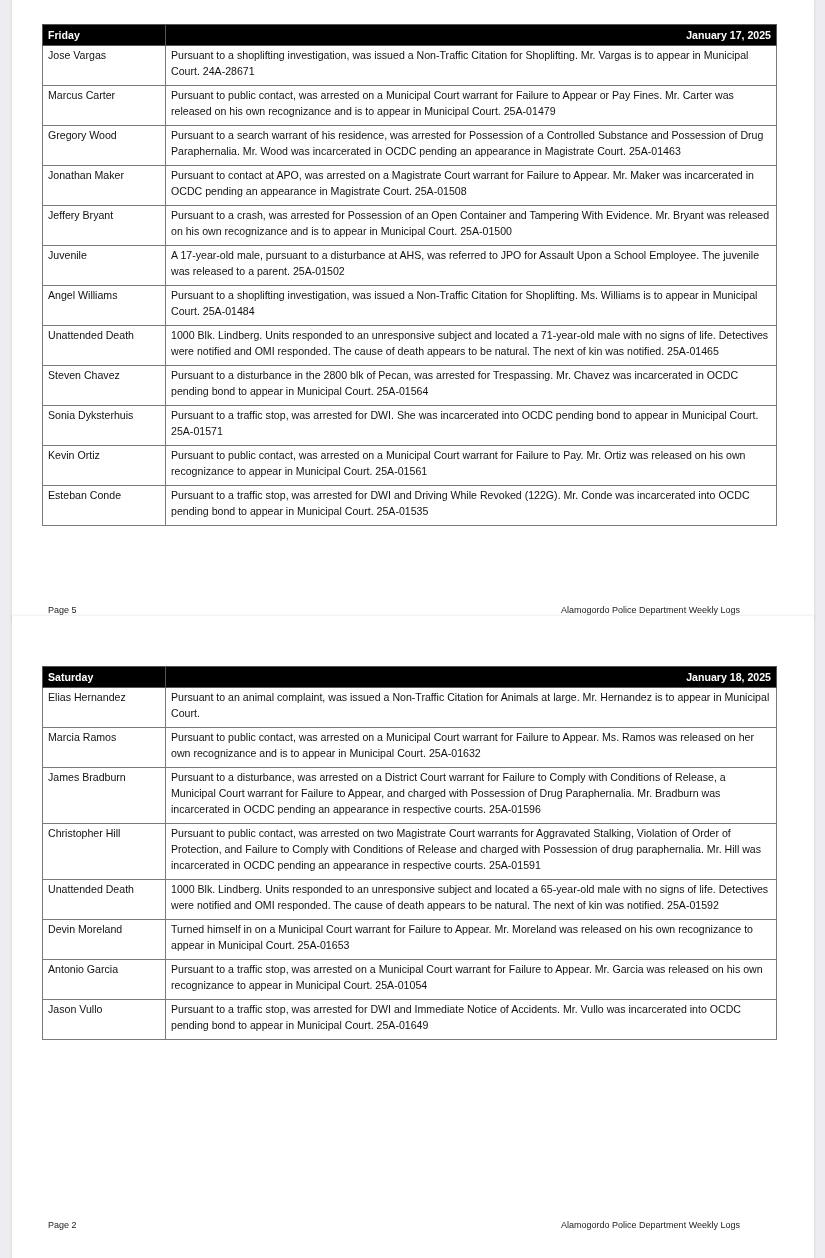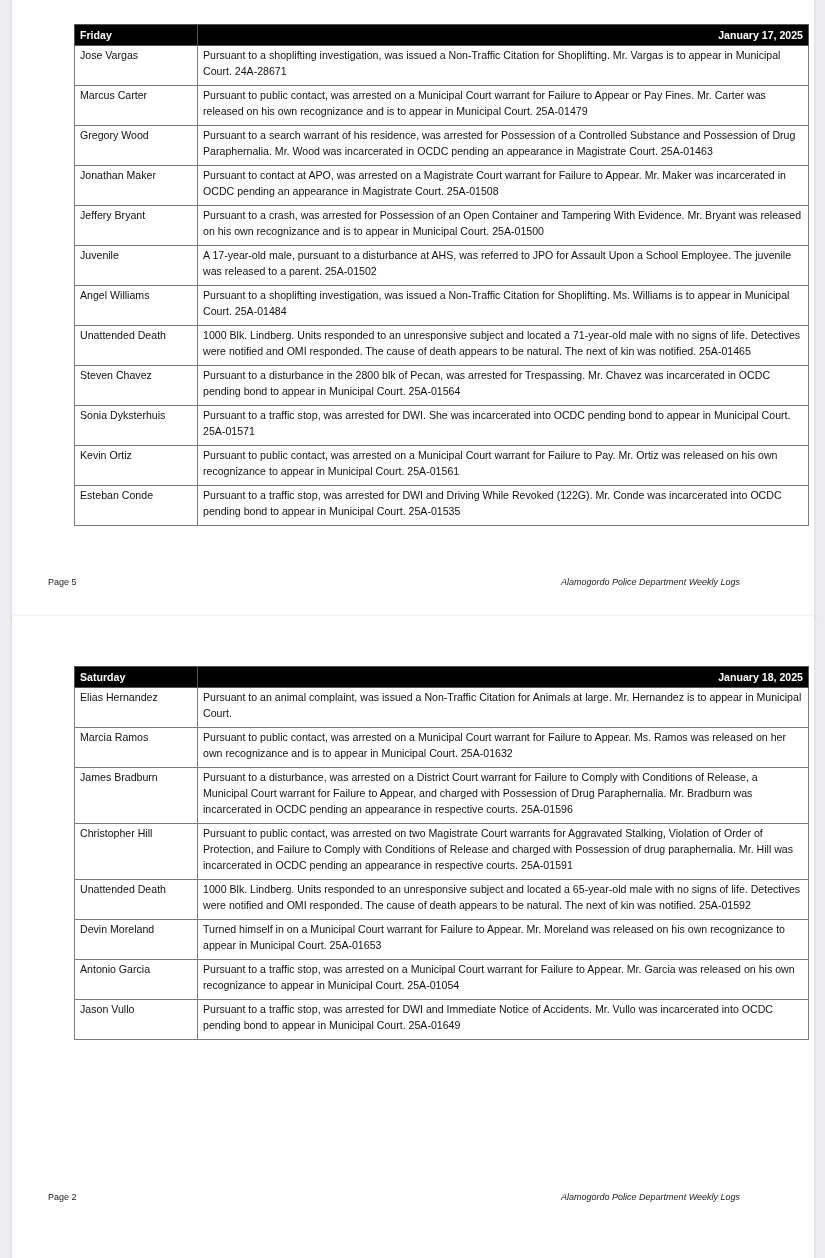--- a/index.html
+++ b/index.html
@@ -18,21 +18,20 @@
   }
   #page-5 { top: 0px; height: 620px; }
   #page-6 { top: 616px; height: 773px; }
   table.log {
     position: absolute;
     left: 30px; width: 735px;
     border-collapse: collapse;
     font-size: 10.6px;
     line-height: 16px;
     color: #111;
-    margin-left: 32px;
   }
   #page-5 table.log { top: 24px; }
   #page-6 table.log { top: 50px; }
   table.log th {
     background: #000; color: #fff;
     font-weight: bold;
     text-align: left;
     padding: 1px 5px 1px 5px;
     height: 18px;
     border: 1px solid #555;
@@ -42,25 +41,26 @@
     border: 1px solid #7a7a7a;
     vertical-align: top;
     padding: 1px 5px 6px 5px;
   }
   table.log td.name { width: 112px; font-weight: normal; }
   .footer {
     position: absolute;
     left: 36px; right: 74px;
     font-size: 9px;
     color: #222;
+    margin-top: 28px;
   }
   #page-5 .footer { top: 577px; }
   #page-6 .footer { top: 576px; }
   .footer .page-num { float: left; }
-  .footer .doc-title { float: right; font-style: italic; }
+  .footer .doc-title { float: right; }
 </style>
 </head>
 <body>
 
 <div class="page" id="page-5">
   <table class="log">
     <thead>
       <tr>
         <th>Friday</th>
         <th class="date">January 17, 2025</th>

